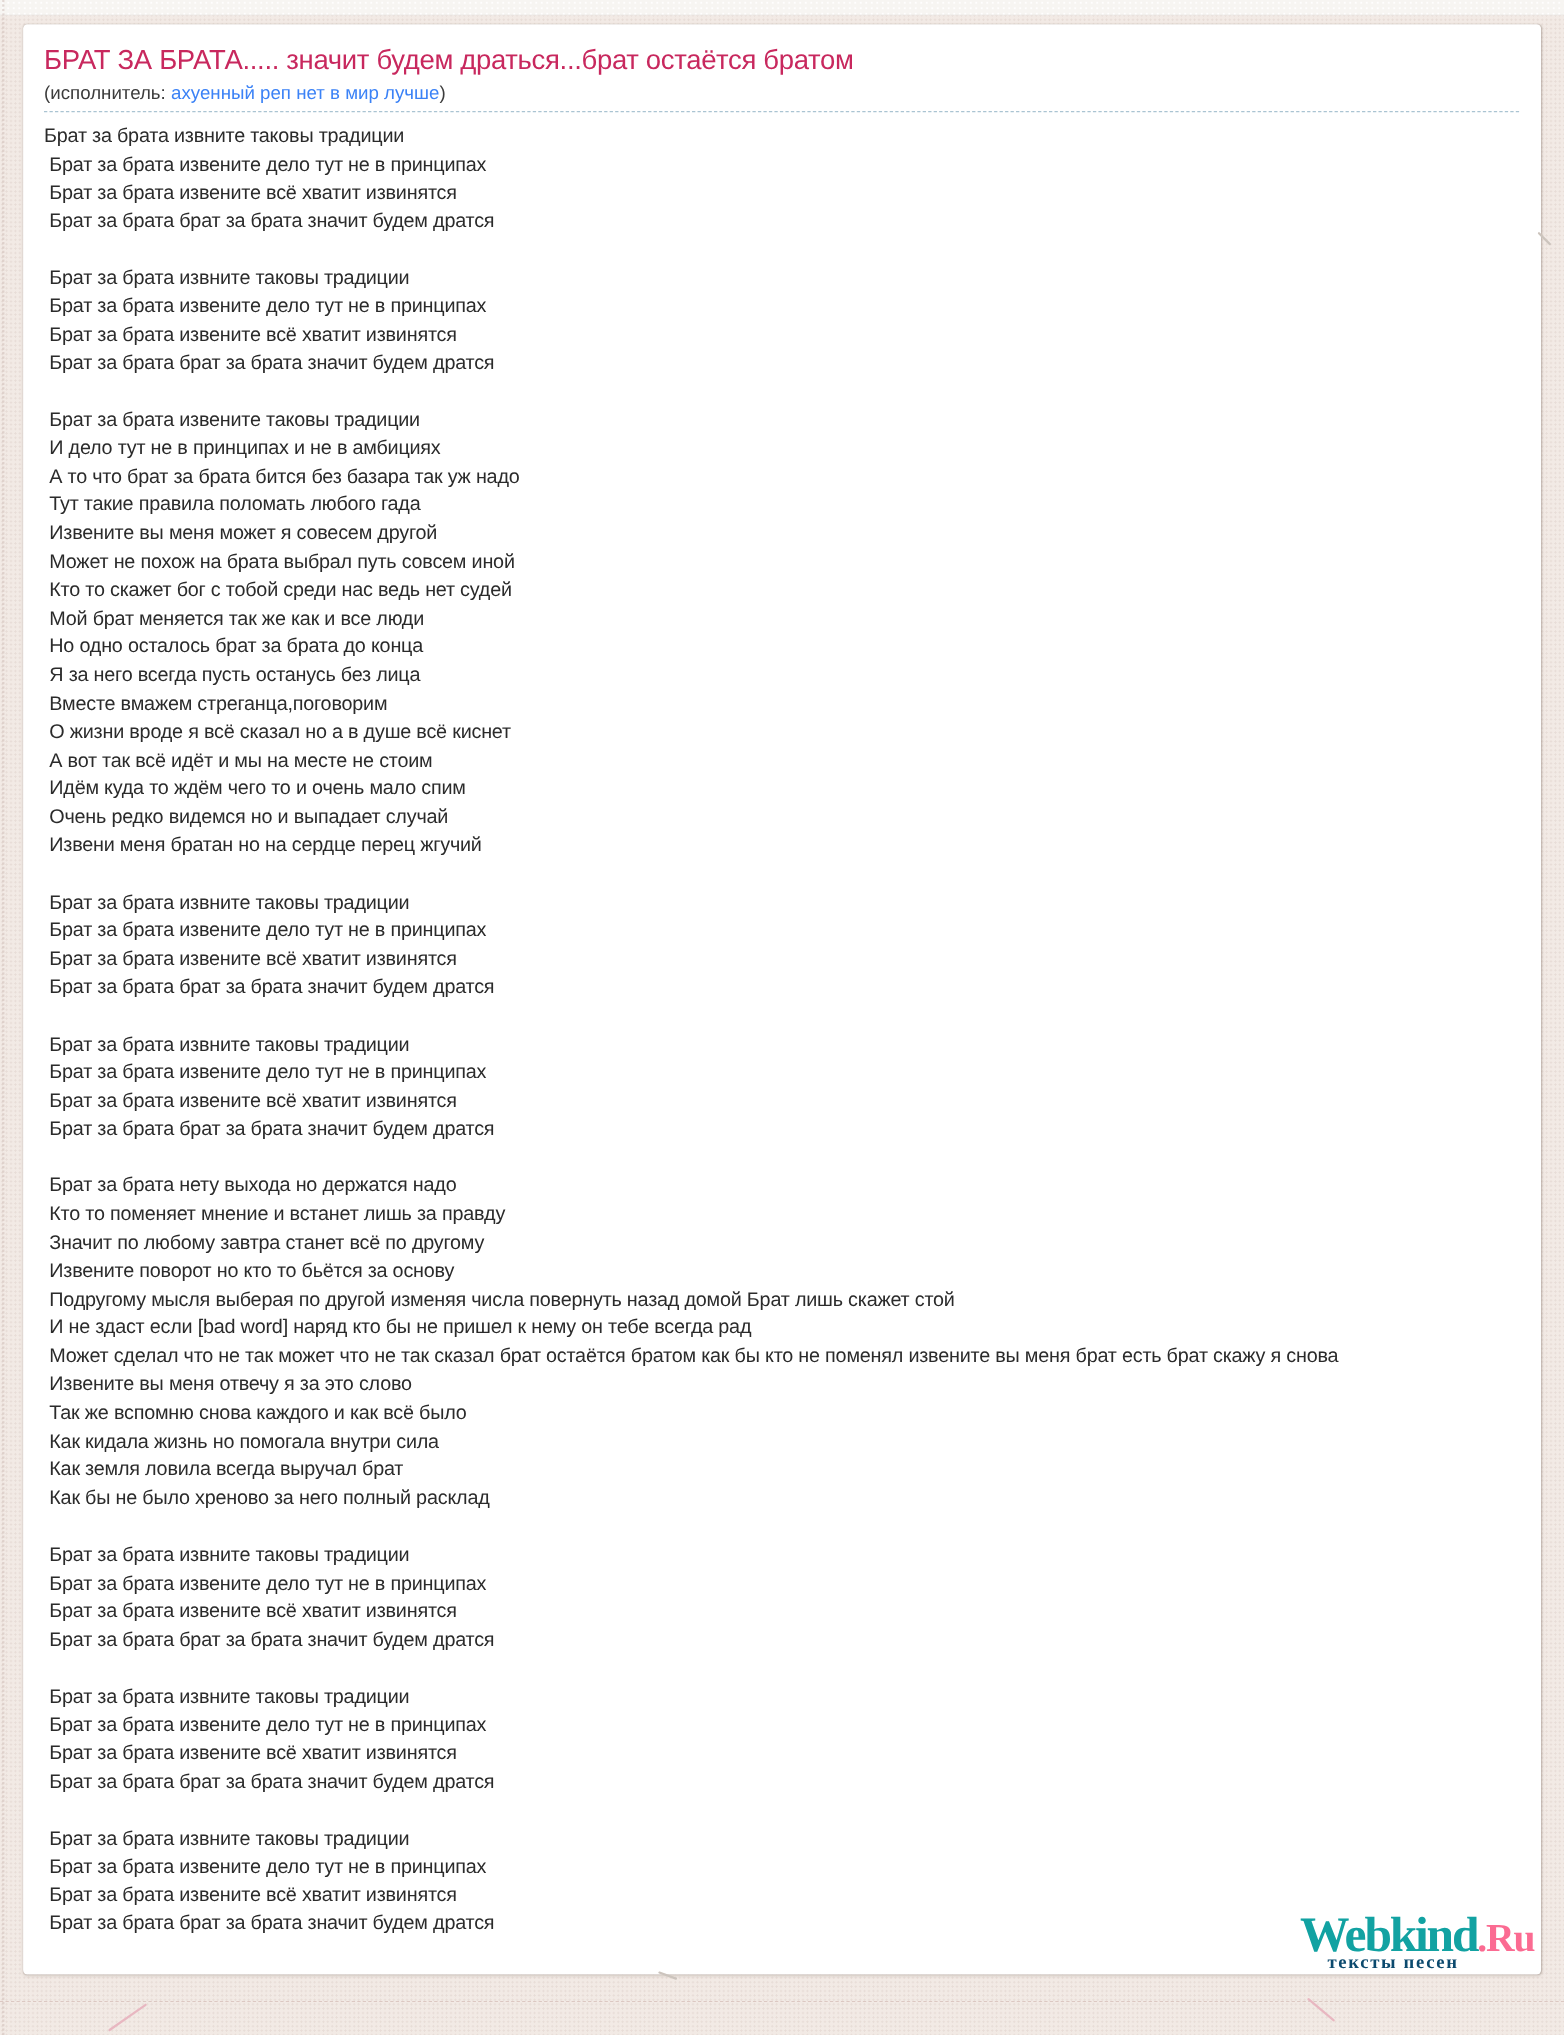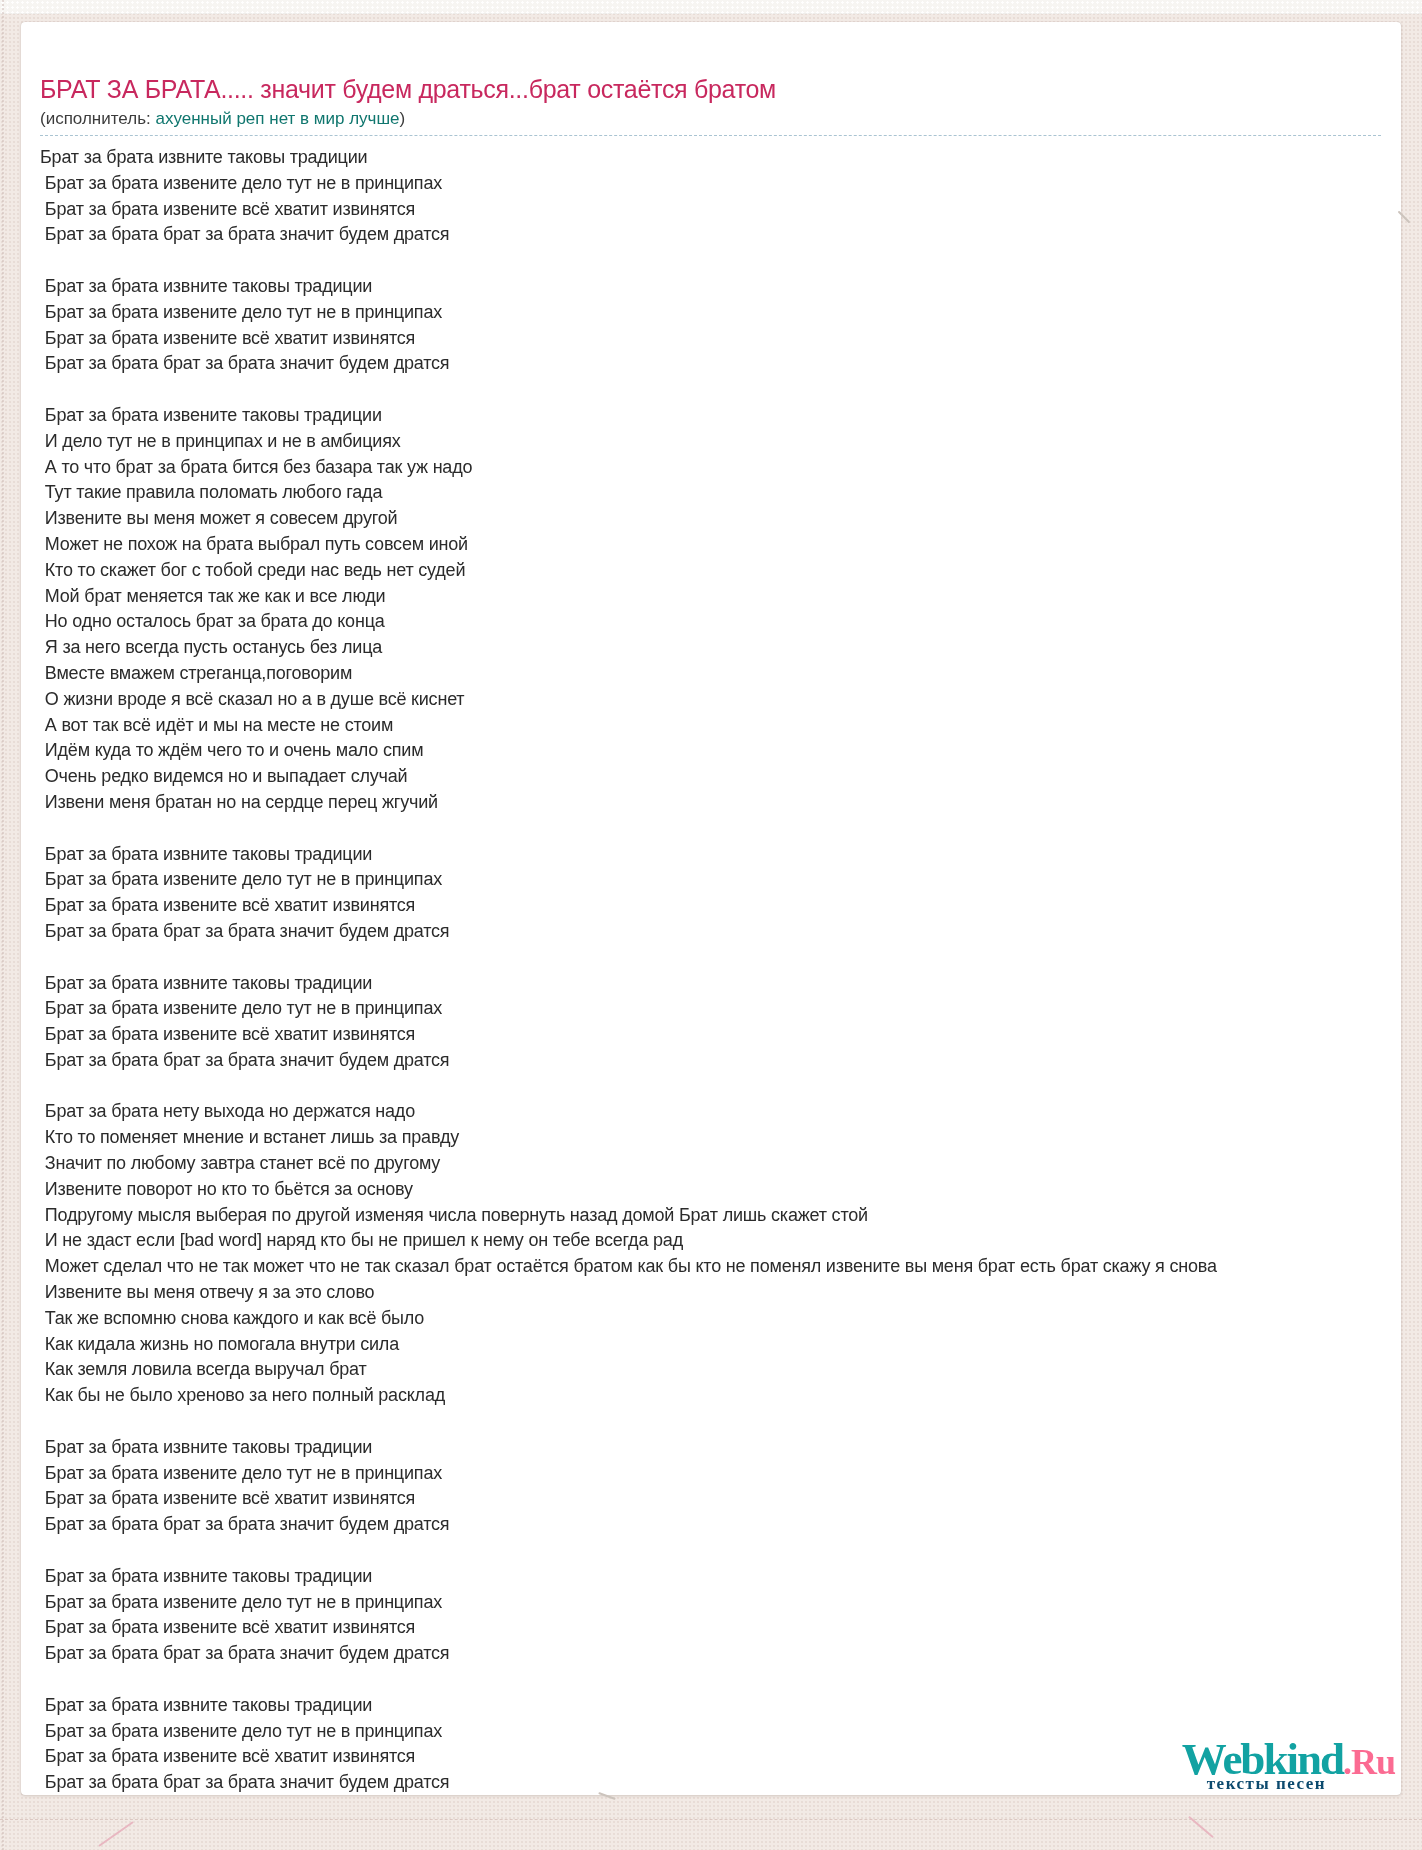--- a/index.html
+++ b/index.html
@@ -19,30 +19,30 @@
   }
   .left-dots {
     position:absolute; top:0; left:2px; height:100%; width:0;
     border-left:2px dotted rgba(200,180,172,0.45);
   }
   .card {
     position:absolute; left:21px; top:22px; width:1380px; height:1773px;
     background:#ffffff; border-radius:4px;
     box-shadow:0 1px 3px rgba(90,70,60,0.18), 0 0 1px rgba(90,70,60,0.25);
   }
-  .card-inner { padding:20px 20px 0 19px; position:relative;margin-top:34px; }
+  .card-inner { padding:20px 20px 0 19px; position:relative; }
   h1.title {
     margin:0; font-size:25px; font-weight:400; line-height:1.08;
     color:#c8285e; letter-spacing:-0.3px; white-space:nowrap;
   }
   .artist {
     margin-top:6px; padding-bottom:6px; font-size:17px; color:#3c3c3c;
     border-bottom:1px dashed #aac4d2;
   }
-  .artist a { color:#0f766e; text-decoration:none; cursor:pointer; }
+  .artist a { color:#3b82f6; text-decoration:none; cursor:pointer; }
   .lyrics {
     margin-top:9px; font-size:18px; line-height:25.8px; color:#2b2b2b;
     white-space:pre-wrap; letter-spacing:-0.2px;
   }
   .logo {
     position:absolute; right:6px; bottom:3px; line-height:1; cursor:pointer;
     white-space:nowrap;
     font-family:Liberation Serif, serif;
   }
   .logo .brand { font-size:45px; font-weight:700; color:#12a2a2; letter-spacing:-2px; }

